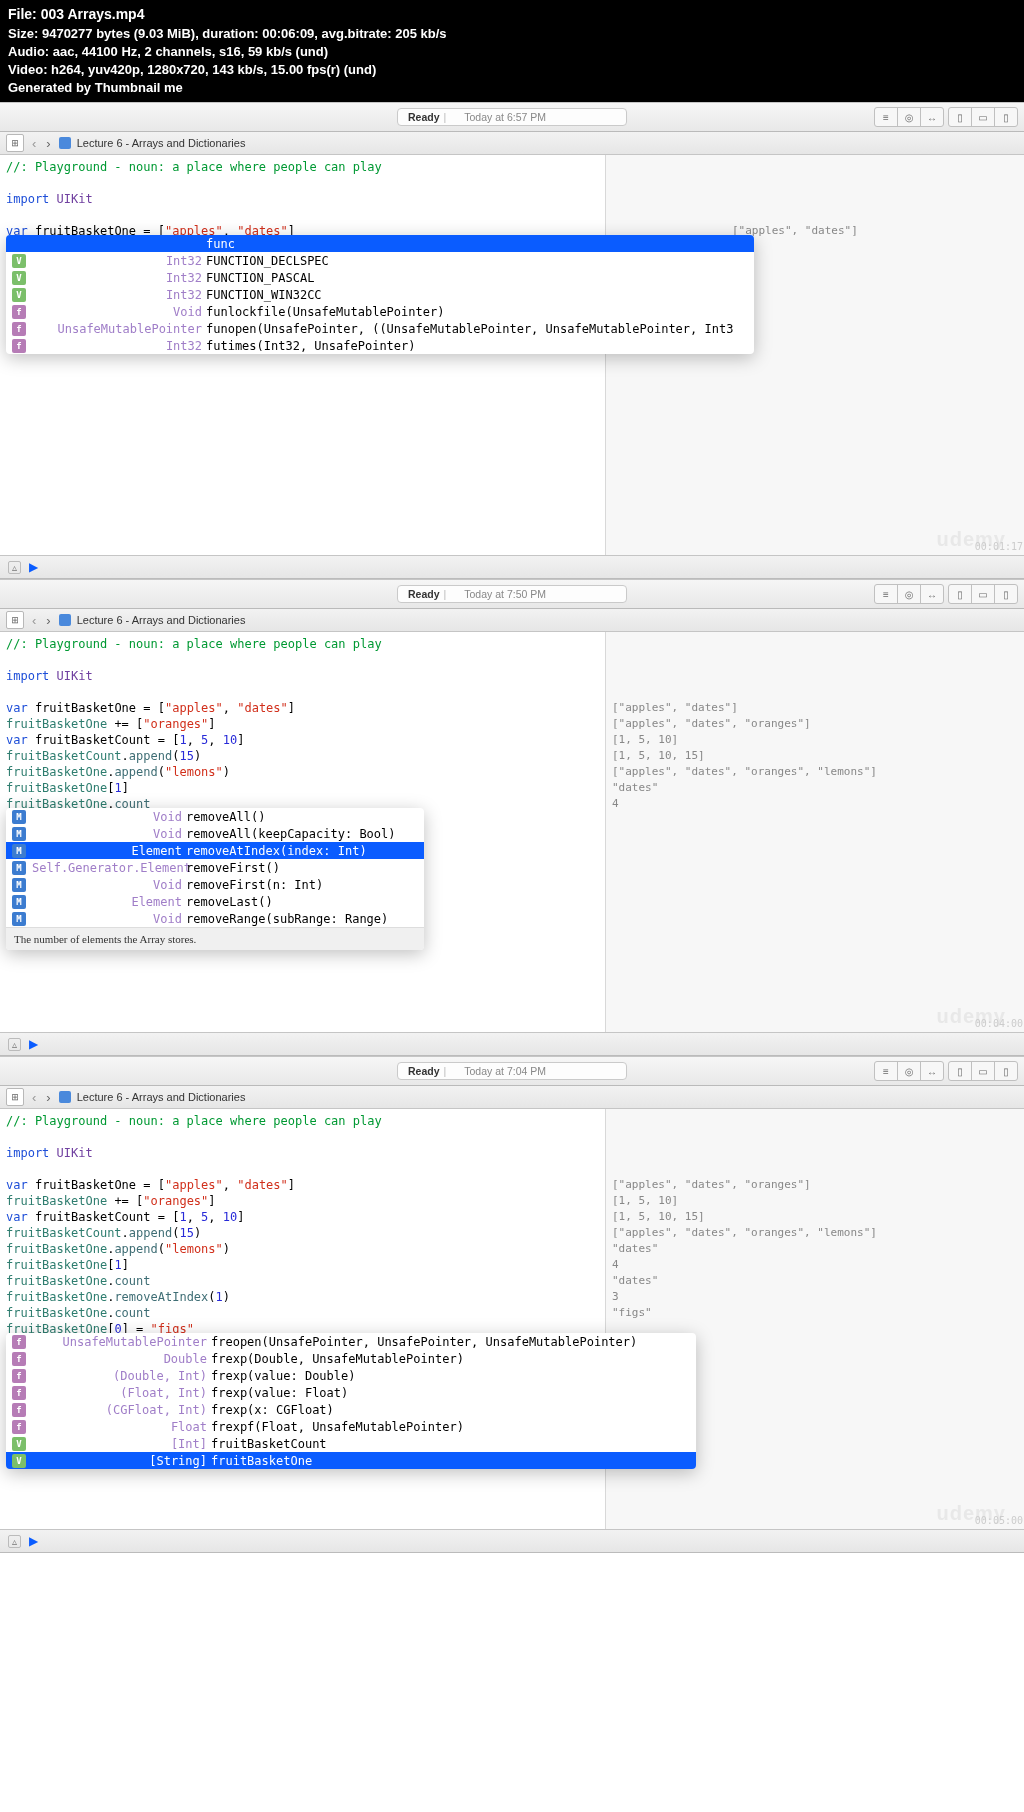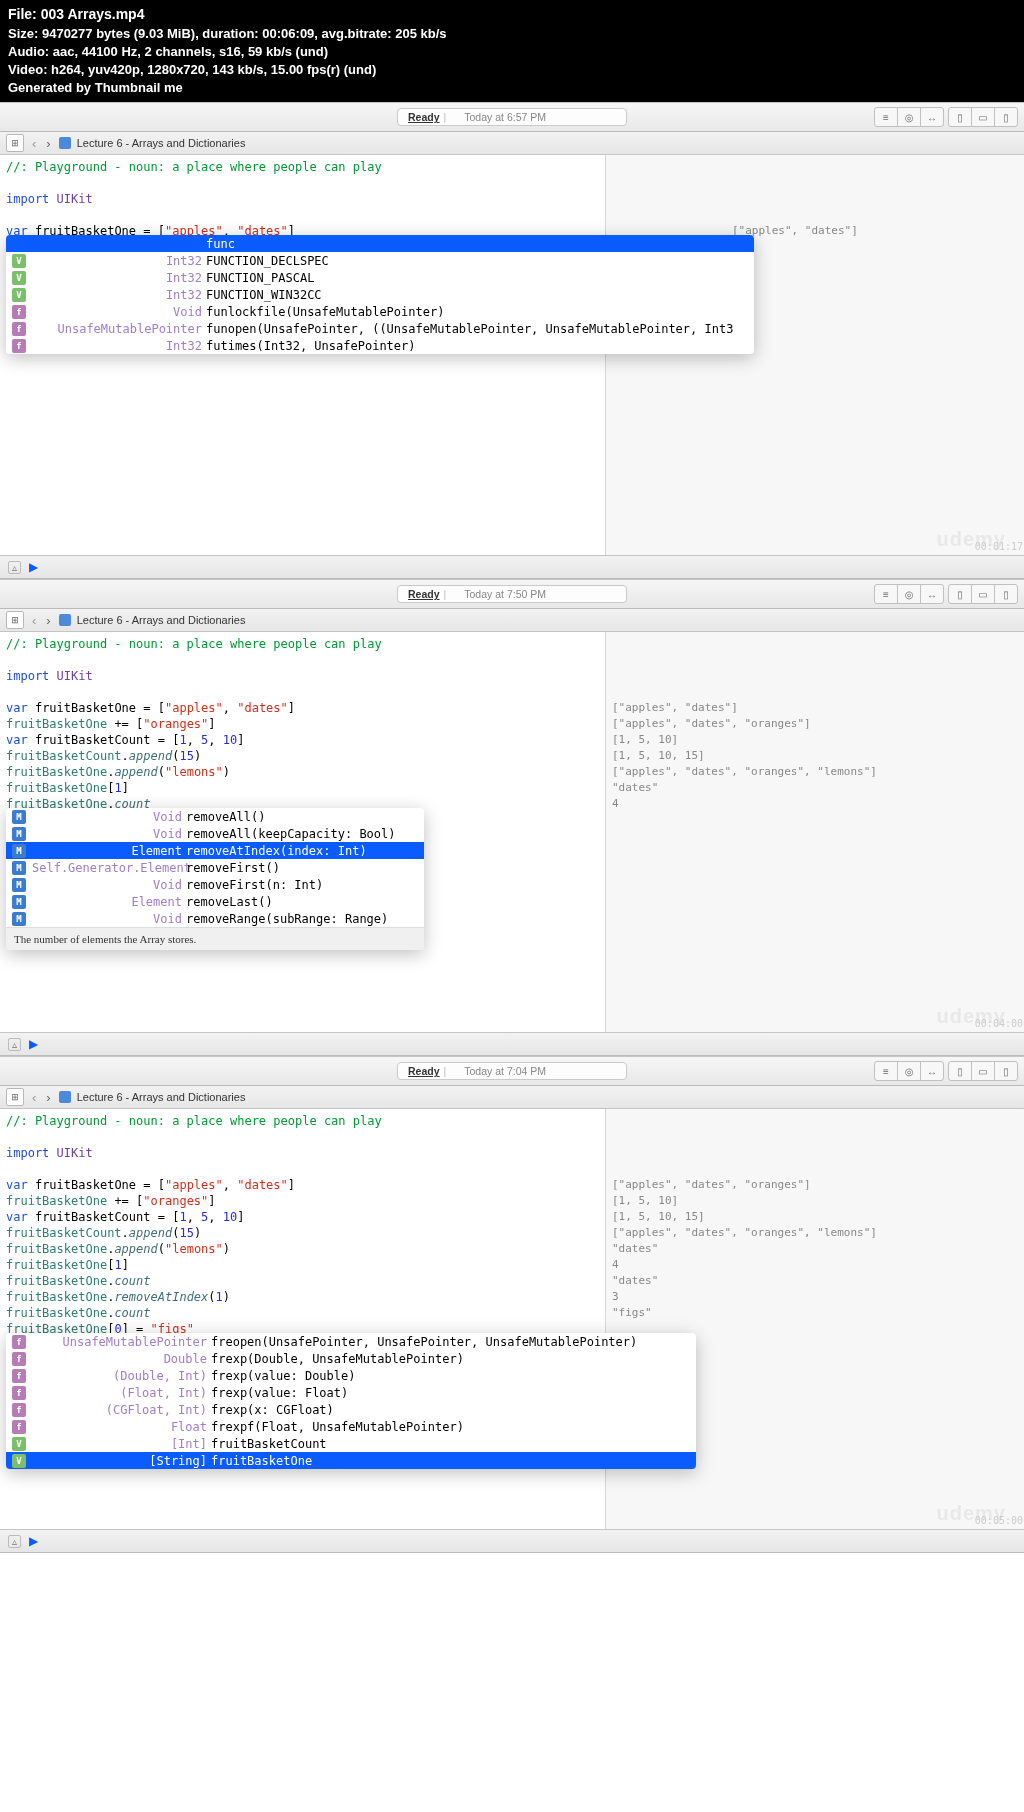--- a/index.html
+++ b/index.html
@@ -1,20 +1,20 @@
 <!DOCTYPE html>
 <html><head>
 <meta charset="utf-8">
 <style>
 body { margin: 0; font-family: "Helvetica Neue", Arial, sans-serif; font-size: 11px; background: #fff; width: 1024px; }
 .header-black { background: #000; color: #fff; padding: 5px 8px; font-family: Arial; font-weight: bold; font-size: 13px; line-height: 1.4; }
 .header-black .title { font-size: 14px; }
 .xcode-chrome { background: linear-gradient(#f6f6f6, #e8e8e8); border-top: 1px solid #c5c5c5; border-bottom: 1px solid #bababa; height: 28px; display: flex; align-items: center; position: relative; }
 .status-pill { position: absolute; left: 50%; transform: translateX(-50%); background: #fdfdfd; border: 1px solid #cacaca; border-radius: 4px; padding: 2px 80px 2px 10px; font-size: 10.5px; color: #333; }
-.status-pill .ready { font-weight: 600; text-decoration: underline; }
+.status-pill .ready { font-weight: 600; }
 .status-pill .sep { color: #bbb; margin: 0 4px; }
 .status-pill .time { color: #888; margin-left: 14px; }
 .right-icons { position: absolute; right: 6px; display: flex; gap: 4px; }
 .icon-group { display: flex; border: 1px solid #c0c0c0; border-radius: 3px; overflow: hidden; background: #f7f7f7; }
 .icon-btn { width: 22px; height: 18px; display: flex; align-items: center; justify-content: center; border-right: 1px solid #c0c0c0; color: #6a6a6a; font-size: 10px; }
 .icon-btn:last-child { border-right: none; }
 .nav-row { background: linear-gradient(#f2f2f2, #e6e6e6); border-bottom: 1px solid #c5c5c5; height: 22px; display: flex; align-items: center; padding: 0 6px; gap: 6px; }
 .nav-row .square-icon { width: 16px; height: 16px; border: 1px solid #b8b8b8; border-radius: 2px; display: flex; align-items: center; justify-content: center; font-size: 9px; color: #666; background: #fff; }
 .nav-row .chev { color: #999; font-size: 13px; padding: 0 2px; }
 .nav-row .chev.active { color: #666; }
@@ -22,21 +22,21 @@
 .nav-row .crumb { font-size: 11px; color: #333; }
 .editor-area { display: flex; min-height: 380px; background: #fff; position: relative; }
 .code-pane { flex: 1; font-family: Menlo, monospace; font-size: 12px; line-height: 16px; padding: 4px 6px; white-space: pre; color: #000; }
 .result-pane { width: 406px; border-left: 1px solid #d8d8d8; background: #f7f7f7; font-family: Menlo, monospace; font-size: 11px; line-height: 16px; padding: 4px 6px; color: #888; white-space: pre; }
 .tok-comment { color: #009933; }
 .tok-keyword { color: #1d4ed8; font-weight: normal; }
 .tok-type { color: #7040a0; }
 .tok-str { color: #d12f1b; }
 .tok-num { color: #272ad8; }
 .tok-ident { color: #2e7d6f; }
-.tok-call { color: #3f6e75; font-style: italic; }
+.tok-call { color: #3f6e75; }
 .autocomplete { position: absolute; background: #fff; box-shadow: 0 4px 18px rgba(0,0,0,.25); border-radius: 4px; overflow: hidden; font-family: Menlo, monospace; font-size: 12px; }
 .autocomplete .row { display: flex; align-items: center; height: 17px; padding: 0 6px; }
 .autocomplete .row.sel { background: #0a5cff; color: #fff; }
 .autocomplete .kind { width: 14px; height: 14px; border-radius: 2px; margin-right: 6px; font-size: 9px; font-weight: bold; color: #fff; display: flex; align-items: center; justify-content: center; }
 .kind-M { background: #3c7cd0; }
 .kind-V { background: #7bbf6a; }
 .kind-f { background: #b67cb6; }
 .autocomplete .name { color: #000; }
 .autocomplete .row.sel .name { color: #fff; }
 .autocomplete .footer { background: #f0f0f0; border-top: 1px solid #ddd; padding: 3px 8px; font-family: "Helvetica Neue"; font-size: 11px; color: #333; }

